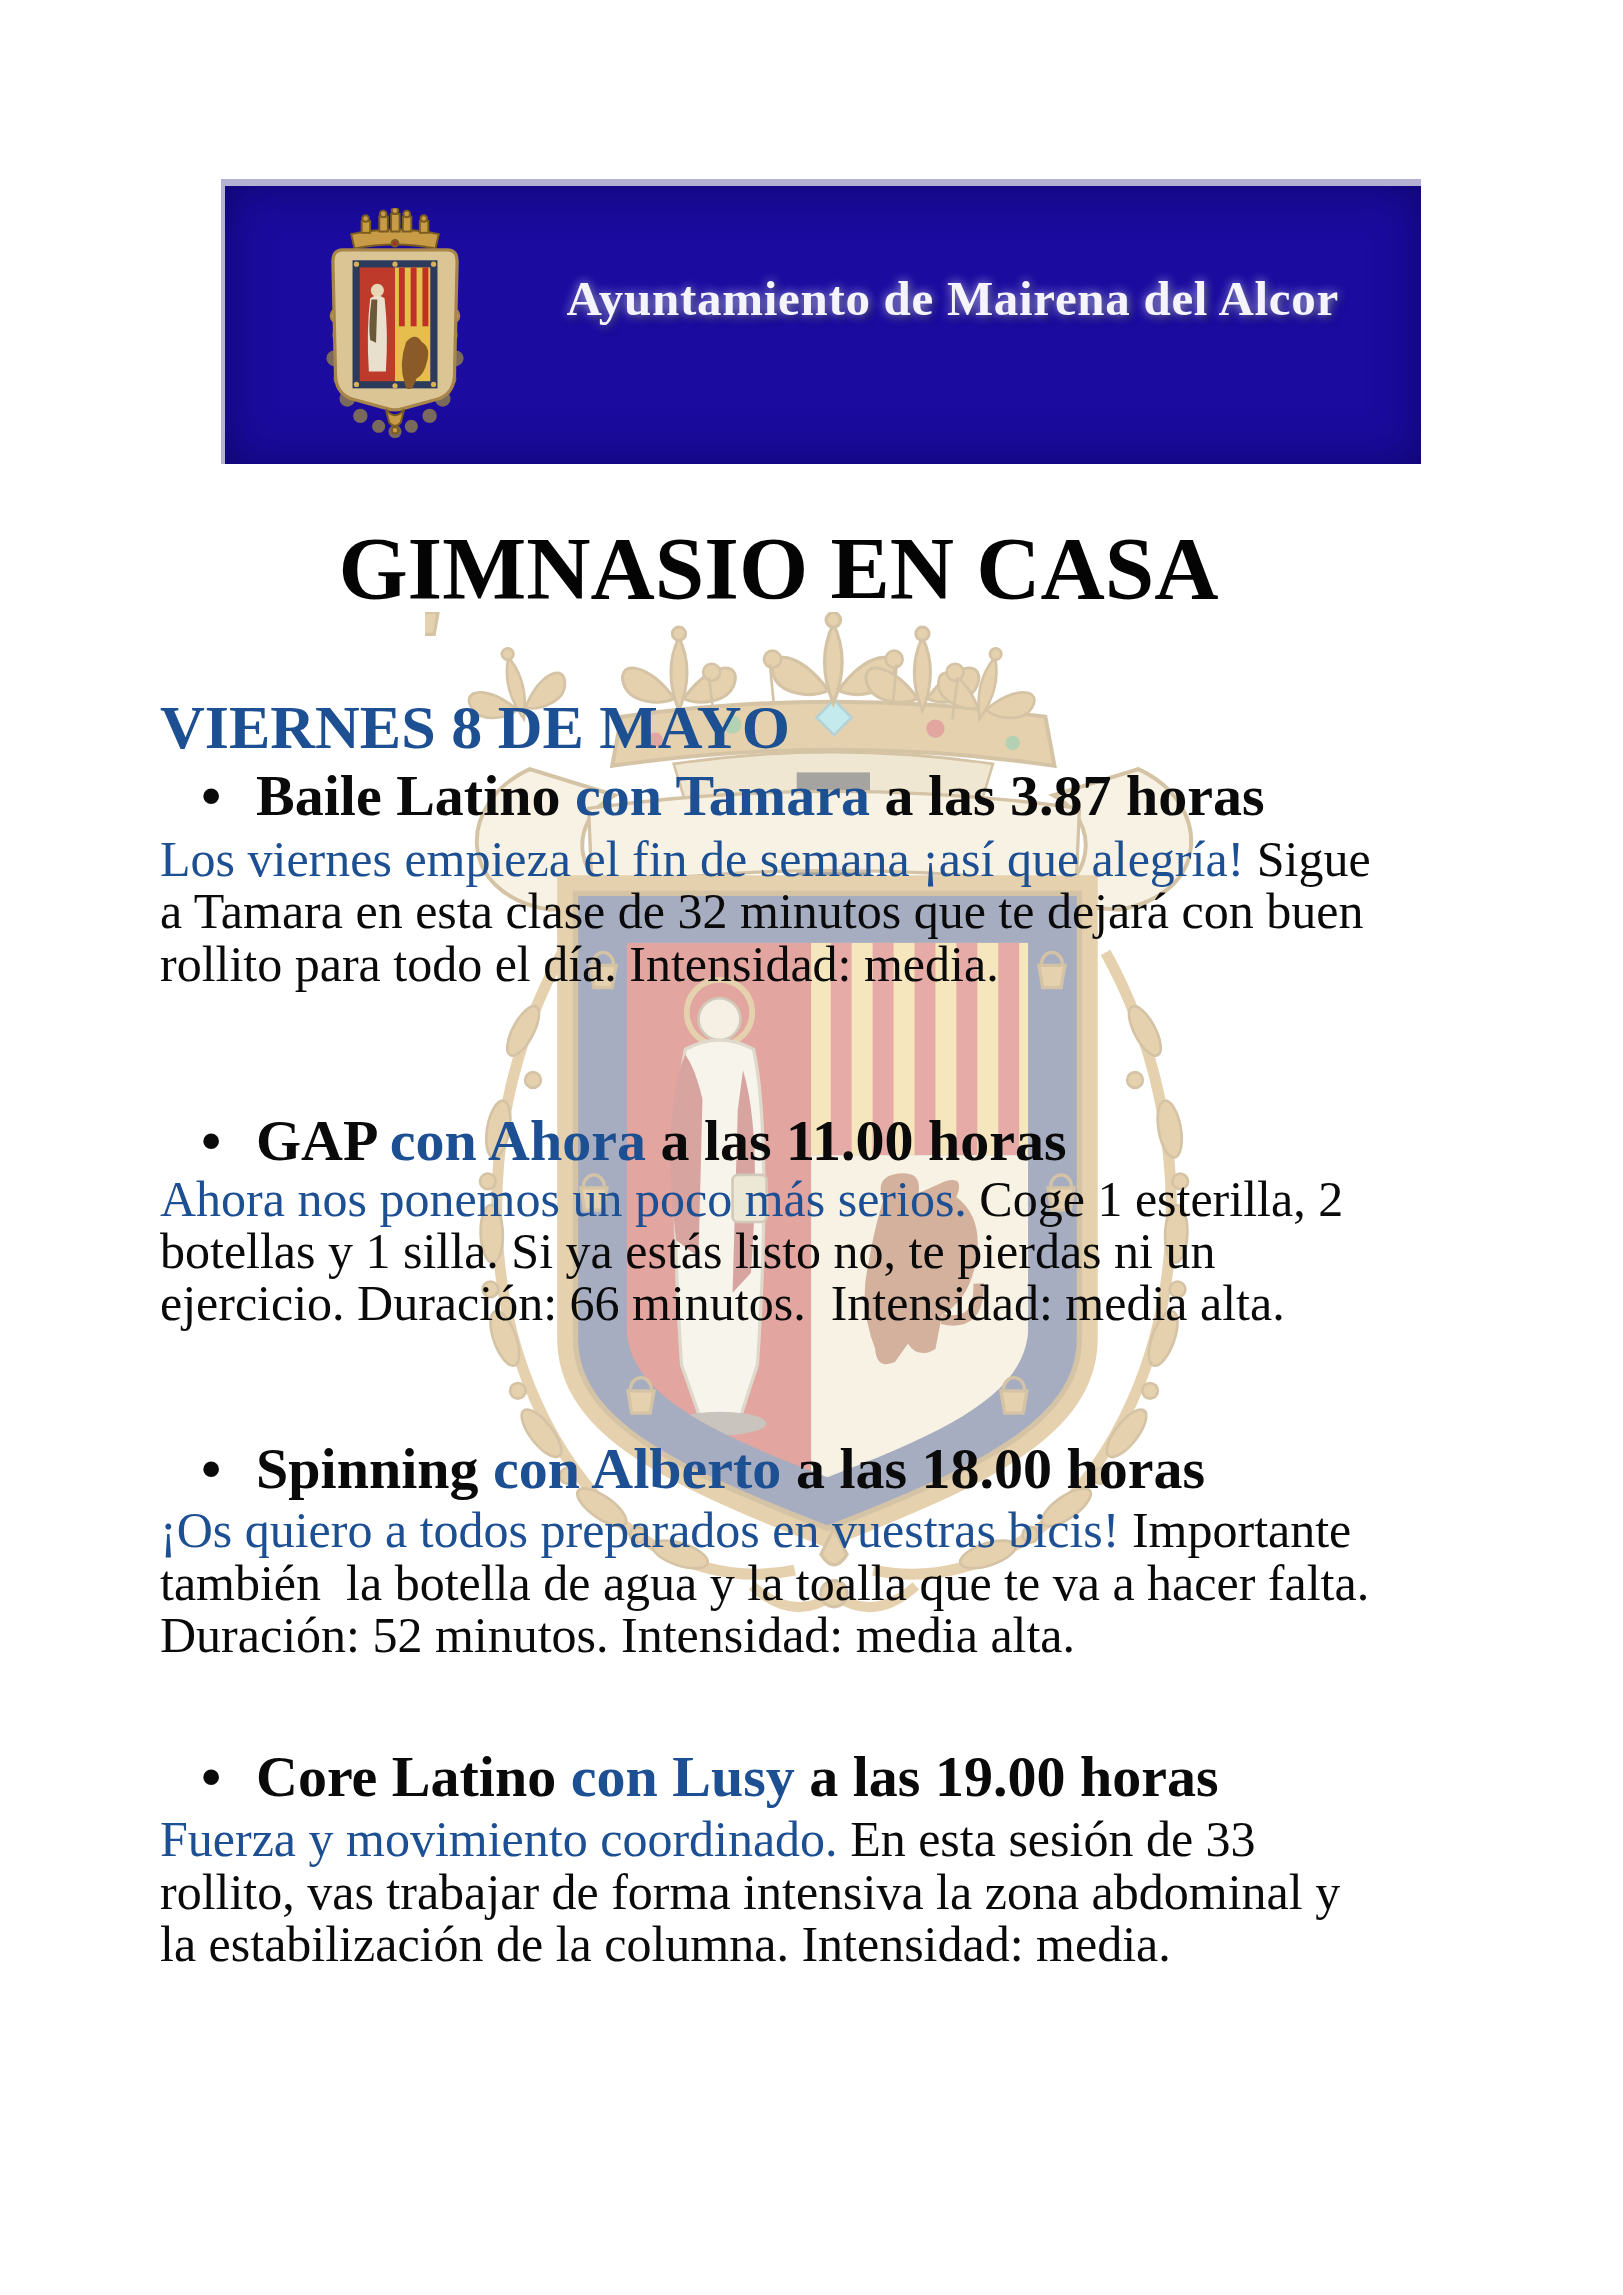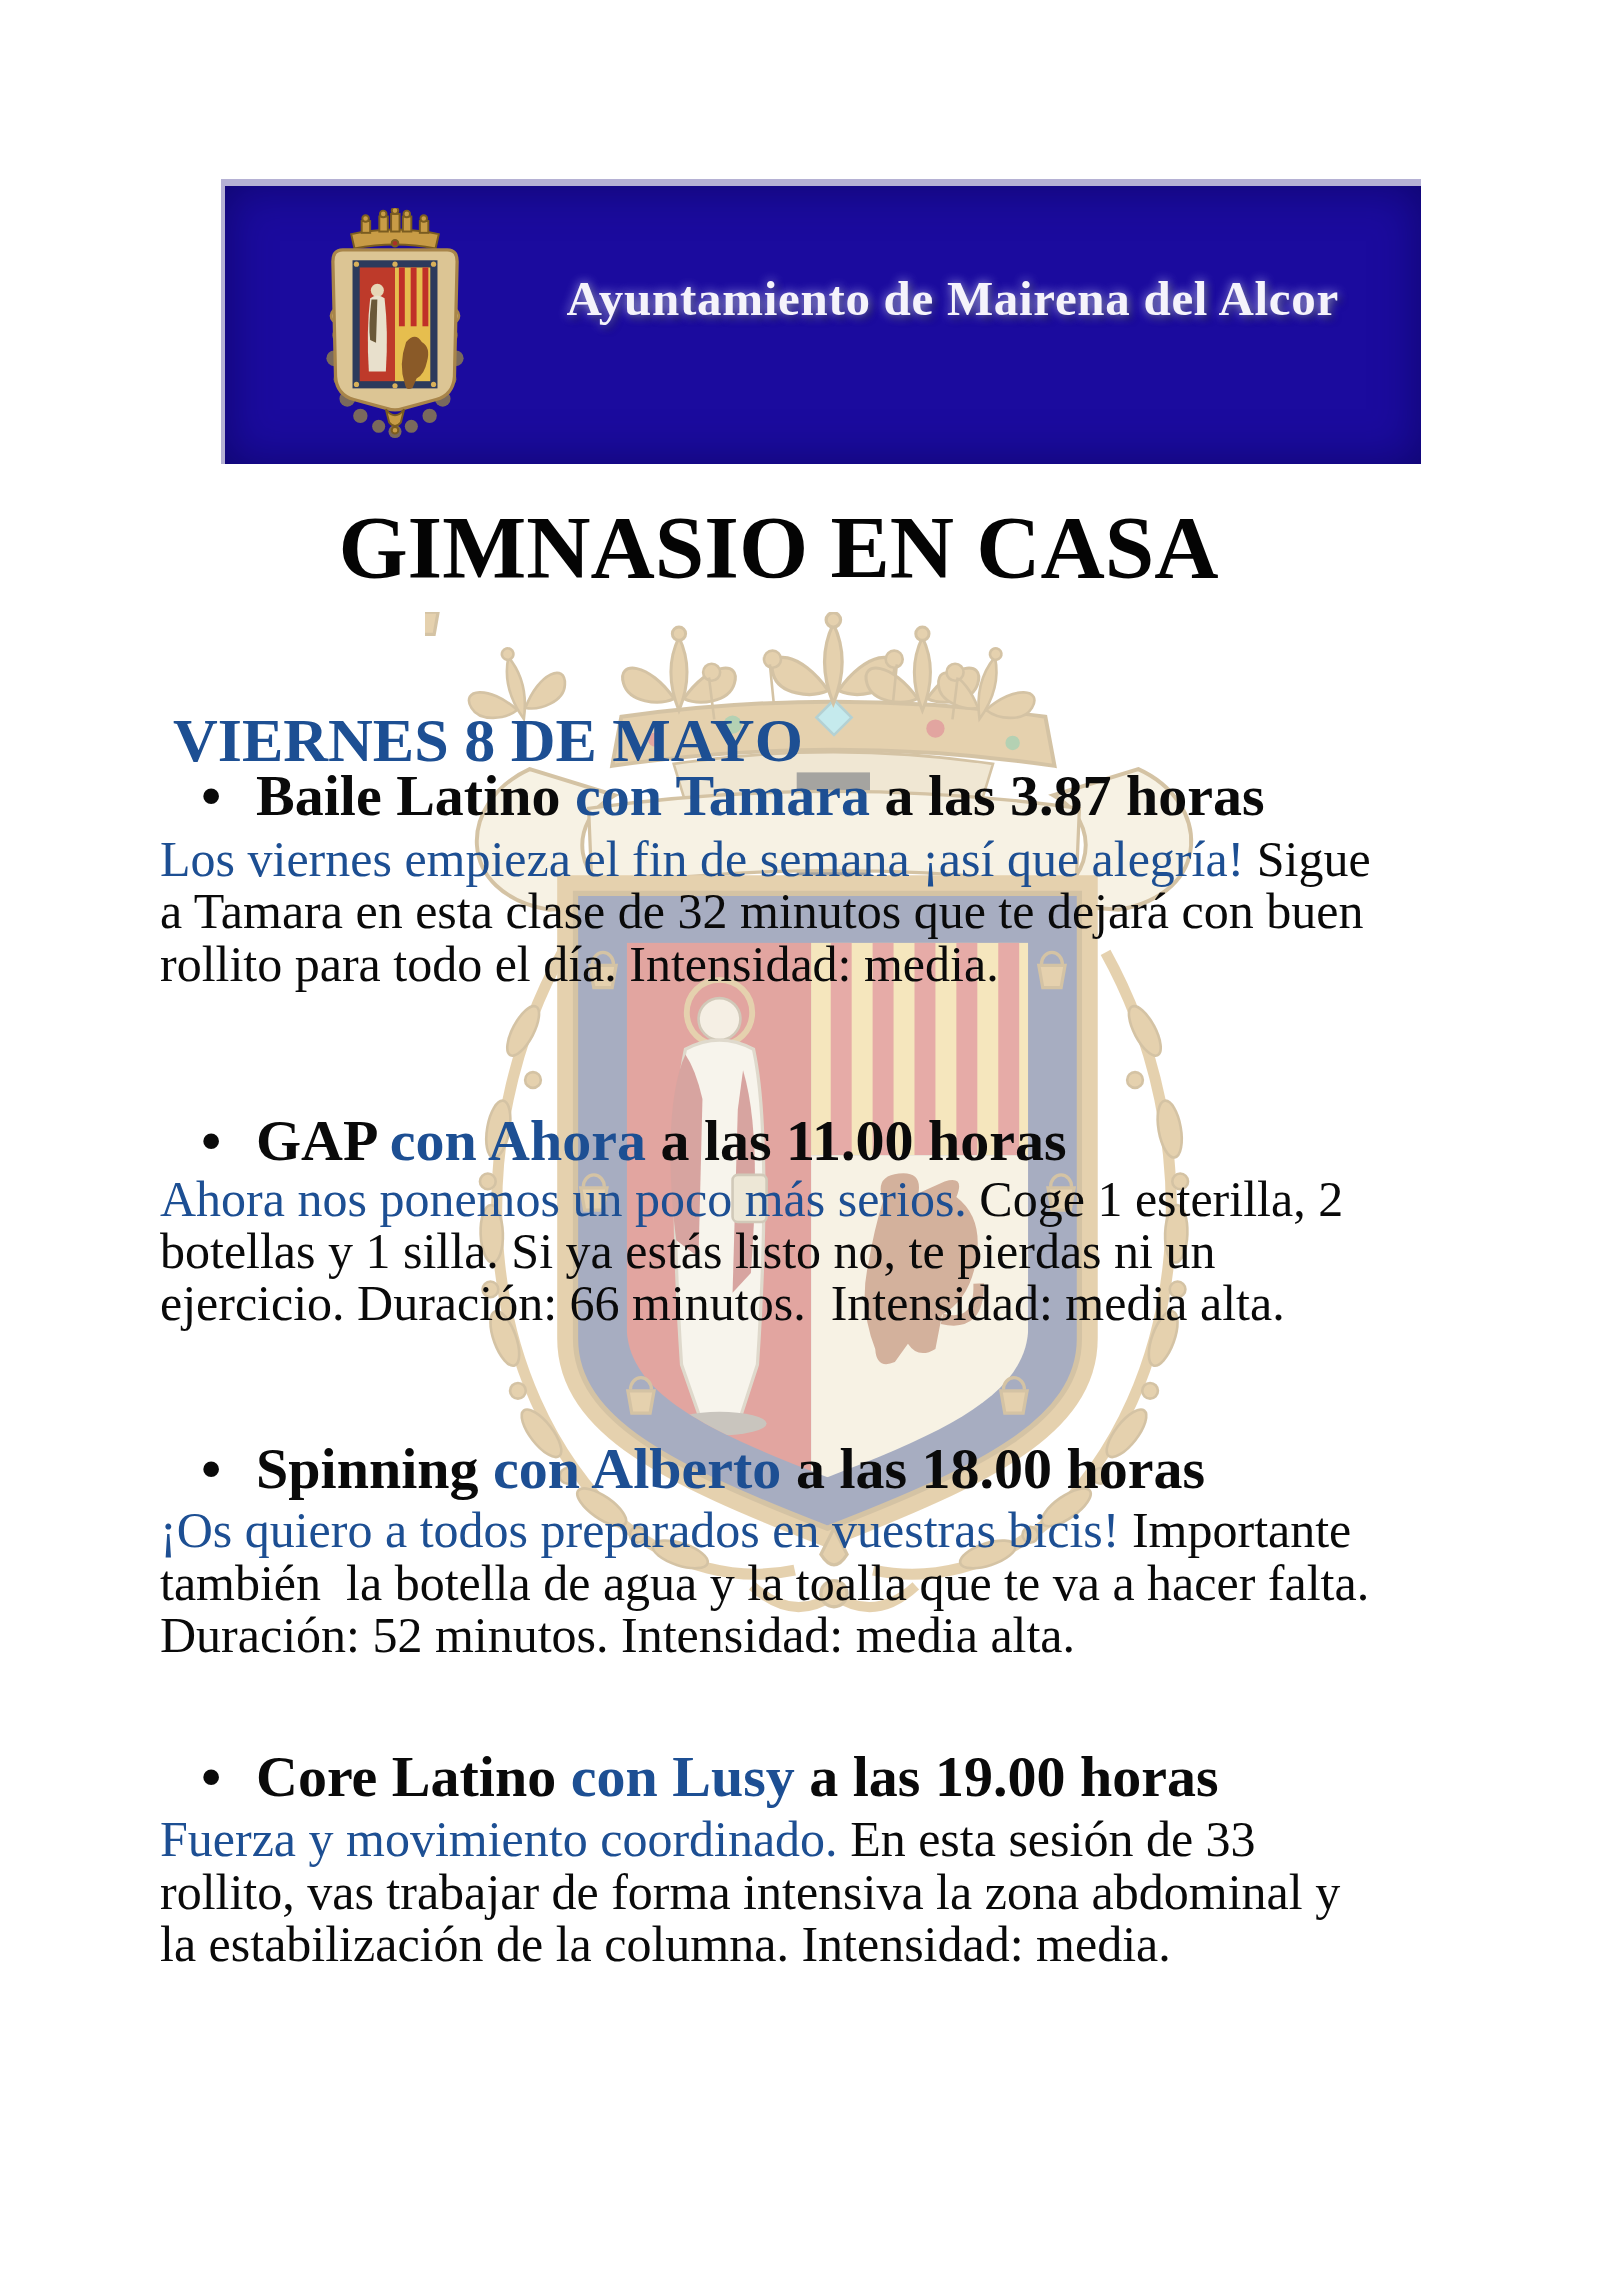--- a/index.html
+++ b/index.html
@@ -33,25 +33,25 @@
   .banner-org{
     position:absolute;left:275px;right:15.7px;top:88px;
     font-size:49px;line-height:1;font-weight:bold;color:#f5f3fb;
     text-align:center;white-space:nowrap;letter-spacing:0.7px;
     text-shadow:0 0 10.5px rgba(200,200,255,.85), 3.3px 3.9px 7.9px rgba(0,0,40,.65);
   }
   
   .watermark{position:absolute;left:425px;top:612px;width:818px;height:1021px;opacity:.45;}
   
   .doc-title{
-    position:absolute;left:0;top:503px;width:1557px;margin:0;
+    position:absolute;left:0;top:524px;width:1557px;margin:0;
     text-align:center;font-size:89px;line-height:1;font-weight:bold;color:#040404;
   }
   .day-heading{
-    position:absolute;left:160px;top:696px;margin:13px;
+    position:absolute;left:160px;top:696px;margin:0;
     font-size:62px;line-height:1;font-weight:bold;color:var(--accent-blue);white-space:pre;
   }
   .h-line{
     position:absolute;left:160px;font-size:58px;line-height:1;font-weight:bold;
     color:var(--text-black);white-space:pre;
   }
   .h-line .bullet{display:inline-block;width:96px;padding-left:41px;box-sizing:border-box;}
   .p-line{
     position:absolute;left:160px;font-size:50px;line-height:52px;
     color:var(--text-black);white-space:pre;

